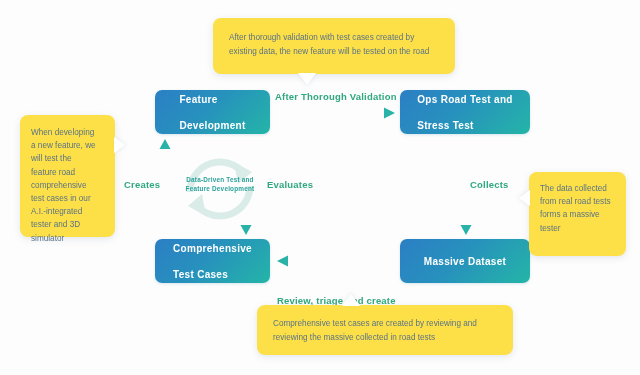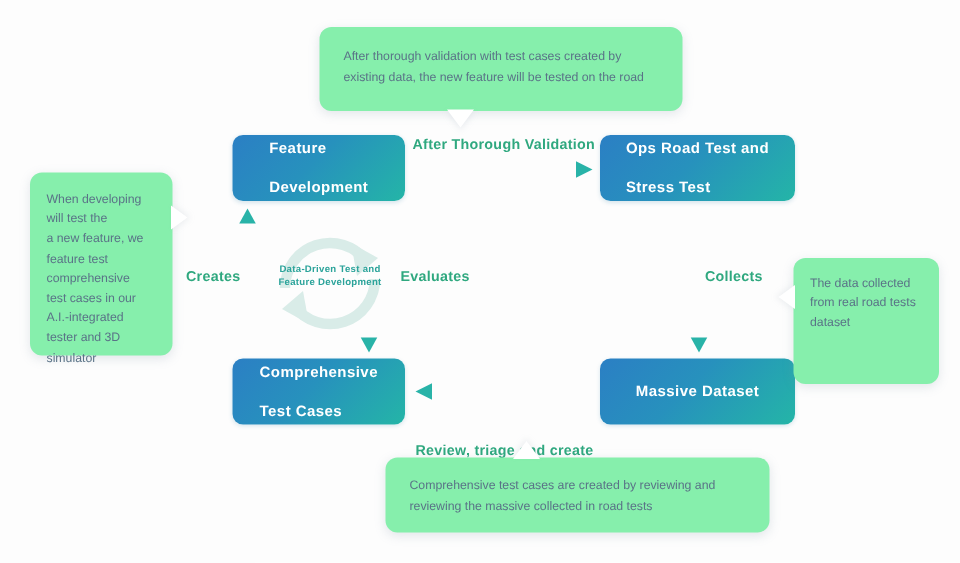--- a/index.html
+++ b/index.html
@@ -67,21 +67,21 @@
     color:#2ba39a;
     font-size:6.4px;
     font-weight:bold;
     line-height:9px;
     letter-spacing:.2px;
   }
 
   
   .callout{
     position:absolute;
-    background:#86efac;
+    background:#fde047;
     border-radius:8px;
     box-shadow:0 2px 7px rgba(120,140,160,.20);
     color:#5a7387;
     font-size:8.2px;
     line-height:13.5px;
     box-sizing:border-box;
   }
   .callout p{margin:0;}
   .tail{position:absolute;width:0;height:0;}
 
@@ -243,35 +243,36 @@
   </div>
 
   <div class="callout" id="callout-top">
     <p>After thorough validation with test cases created by</p>
     <p>existing data, the new feature will be tested on the road</p>
     <span class="tail"></span>
   </div>
 
   <div class="callout" id="callout-left">
     <p>When developing</p>
+    <p>a new feature,  we</p>
     <p>will test the</p>
-    <p>a new feature,  we</p>
-    <p>feature test</p>
+    <p>feature road</p>
     <p>comprehensive</p>
     <p>test cases in our</p>
     <p>A.I.-integrated</p>
     <p>tester and 3D</p>
     <p>simulator</p>
     <span class="tail"></span>
   </div>
 
   <div class="callout" id="callout-right">
     <p>The data collected</p>
     <p>from real road tests</p>
-    <p>dataset</p>
+    <p>forms a massive</p>
+    <p>tester</p>
     <span class="tail"></span>
   </div>
 
   <div class="callout" id="callout-bottom">
     <p>Comprehensive test cases are created by reviewing and</p>
     <p>reviewing the massive collected in road tests</p>
     <span class="tail"></span>
   </div>
 
 </div>

